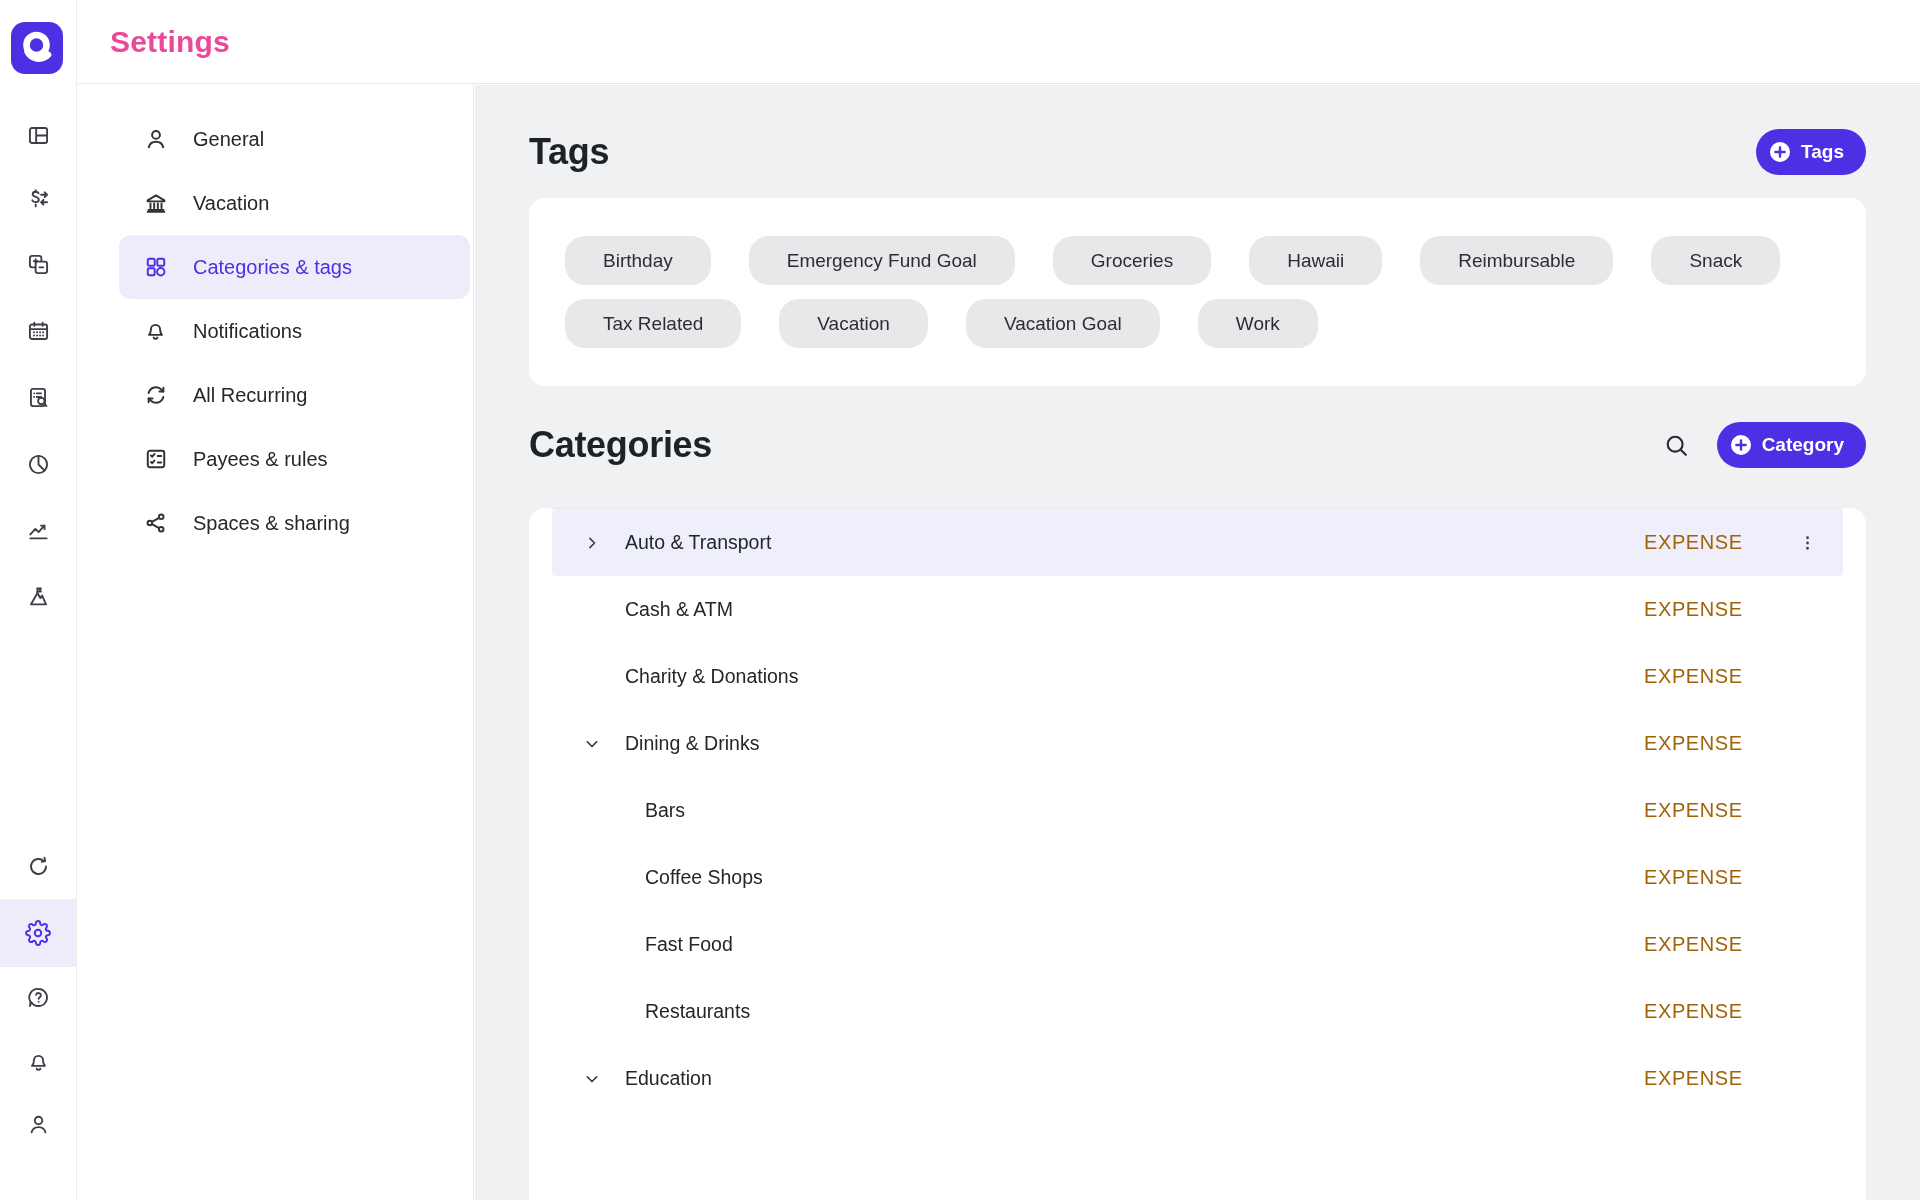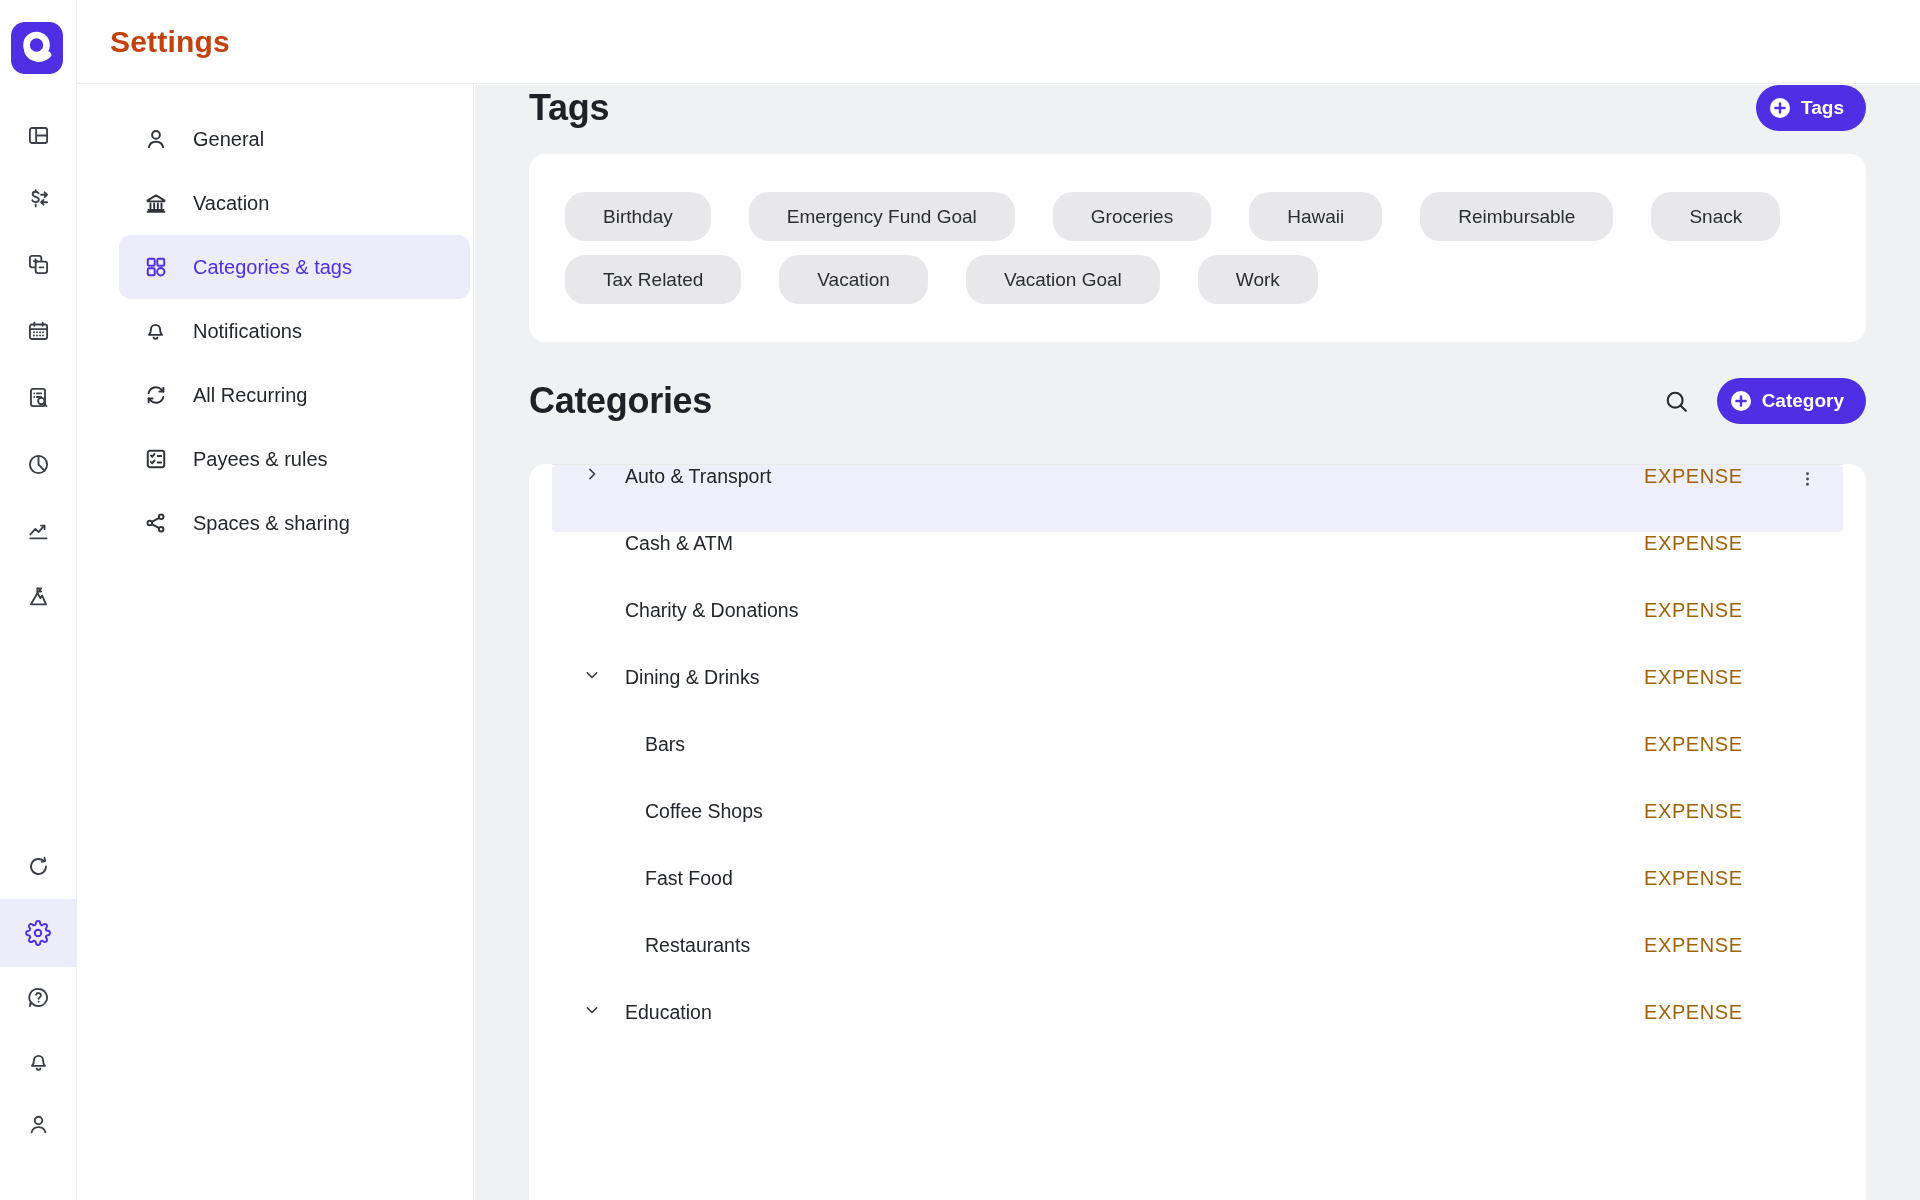--- a/index.html
+++ b/index.html
@@ -12,47 +12,47 @@
 
   
   .rail{position:absolute;left:0;top:0;bottom:0;width:76px;background:#fff;border-right:1px solid #ebedef;z-index:3;}
   .logo{position:absolute;left:11px;top:22px;width:52px;height:52px;cursor:pointer;}
   .rail-item{position:absolute;left:0;width:76px;height:40px;display:flex;align-items:center;justify-content:center;color:#3c4046;cursor:pointer;}
   .rail-band{position:absolute;left:0;top:899px;width:76px;height:68px;background:#edecfa;}
   .rail-item.active{color:var(--accent);}
 
   
   .topbar{position:absolute;left:76px;right:0;top:0;height:84px;box-sizing:border-box;background:#fff;border-bottom:1px solid #e9ebed;display:flex;align-items:center;padding-left:34px;z-index:2;}
-  .topbar h1{margin:0;font-size:30px;font-weight:600;color:#c2410c;letter-spacing:.2px;}
+  .topbar h1{margin:0;font-size:30px;font-weight:600;color:#ec4899;letter-spacing:.2px;}
 
   
   .nav{position:absolute;left:76px;top:84px;bottom:0;width:398px;box-sizing:border-box;background:#fff;border-right:1px solid #e9ebed;padding-top:23px;z-index:1;}
   .nav-item{height:64px;margin:0 3px 0 43px;border-radius:12px;display:flex;align-items:center;padding-left:24px;gap:24px;font-size:20px;color:#24272c;cursor:pointer;}
   .nav-item .icon{width:26px;height:26px;color:#2f3338;}
   .nav-item.active{background:#edecfa;color:var(--accent);font-weight:500;}
   .nav-item.active .icon{color:var(--accent);}
 
   
   .main{position:absolute;left:475px;top:85px;right:0;bottom:0;background:#f0f1f3;box-sizing:border-box;padding:0 54px 0 54px;overflow:hidden;}
   .section-head{display:flex;align-items:center;justify-content:space-between;}
-  .tags-head{height:46px;}
+  .tags-head{margin-top:44px;height:46px;}
   .cats-head{margin-top:36px;height:46px;}
   .section-head h2{margin:0;font-size:36px;font-weight:600;color:#1e2126;letter-spacing:-.3px;}
   .head-right{display:flex;align-items:center;gap:26px;}
   .btn{height:46px;border-radius:23px;background:var(--accent);color:#fff;border:none;display:inline-flex;align-items:center;gap:10px;padding:0 22px 0 13px;font-size:19px;font-weight:600;font-family:inherit;cursor:pointer;}
   .search-btn{width:28px;height:28px;color:#282b30;cursor:pointer;display:flex;align-items:center;justify-content:center;background:none;border:none;padding:0;}
 
   .tags-card{margin-top:23px;background:#fff;border-radius:16px;padding:38px 36px;display:flex;flex-wrap:wrap;gap:14px 38px;}
   .tag-pill{height:49px;border-radius:20px;background:#e8e8ea;border:none;display:inline-flex;align-items:center;padding:0 38px;font-size:19px;font-weight:500;color:#2b2e33;font-family:inherit;cursor:pointer;}
 
   .cats-card{margin-top:40px;background:#fff;border-radius:16px;min-height:780px;position:relative;}
   .table-head{position:relative;padding:38px 36px 0;height:27px;font-size:20px;font-weight:700;color:#1d2025;}
   .table-head .col-type{position:absolute;left:1117px;top:38px;}
   .table-divider{height:1px;background:#e8e9eb;margin:26px 23px 0;}
-  .trow{height:67px;margin:0 23px;border-radius:4px;position:relative;display:flex;font-size:19.5px;color:#23262b;cursor:pointer;}
+  .trow{height:67px;margin:0 23px;border-radius:4px;position:relative;display:flex;align-items:center;font-size:19.5px;color:#23262b;cursor:pointer;}
   .trow.hl{background:#efeffb;}
   .chev{position:absolute;left:31px;width:18px;height:18px;color:#3a3e44;}
   .tname.lvl0{margin-left:73px;}
   .tname.lvl1{margin-left:93px;}
   .ttype{position:absolute;left:1092px;font-size:20px;letter-spacing:.03em;color:#a16207;}
   .kebab{position:absolute;left:1245px;width:20px;height:28px;color:#43474e;display:flex;align-items:center;justify-content:center;}
 </style>
 </head>
 <body>
 

